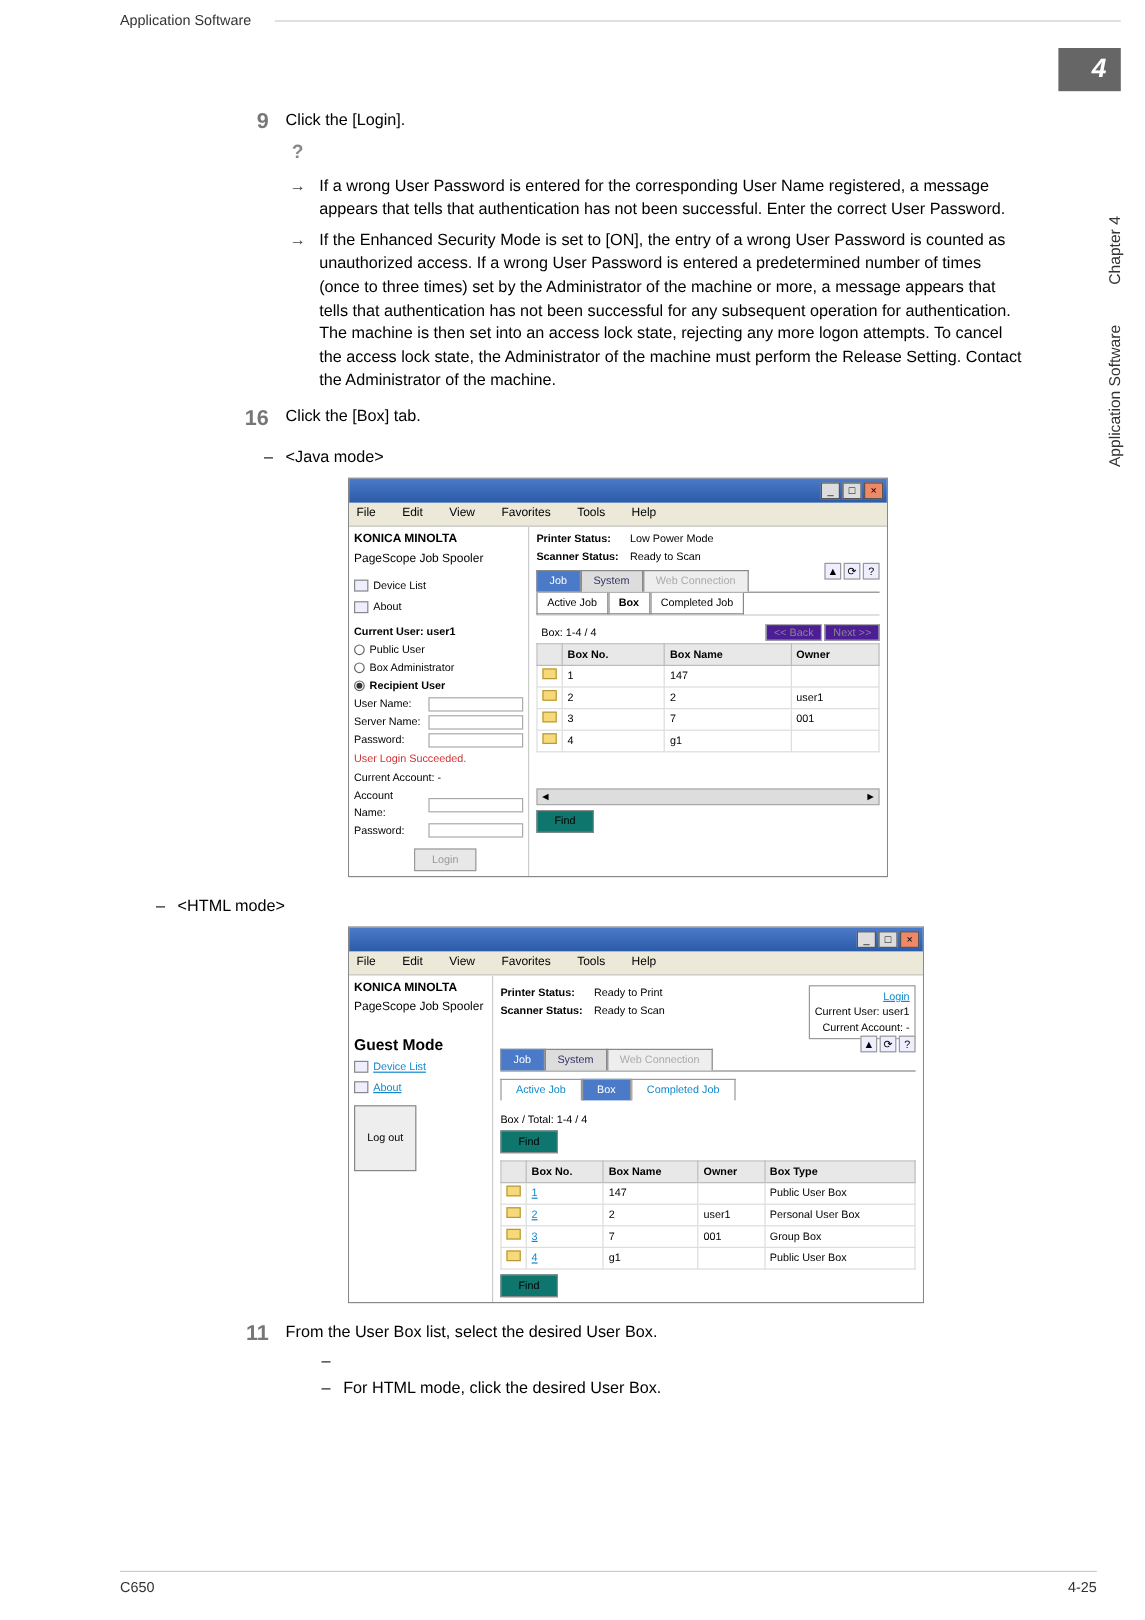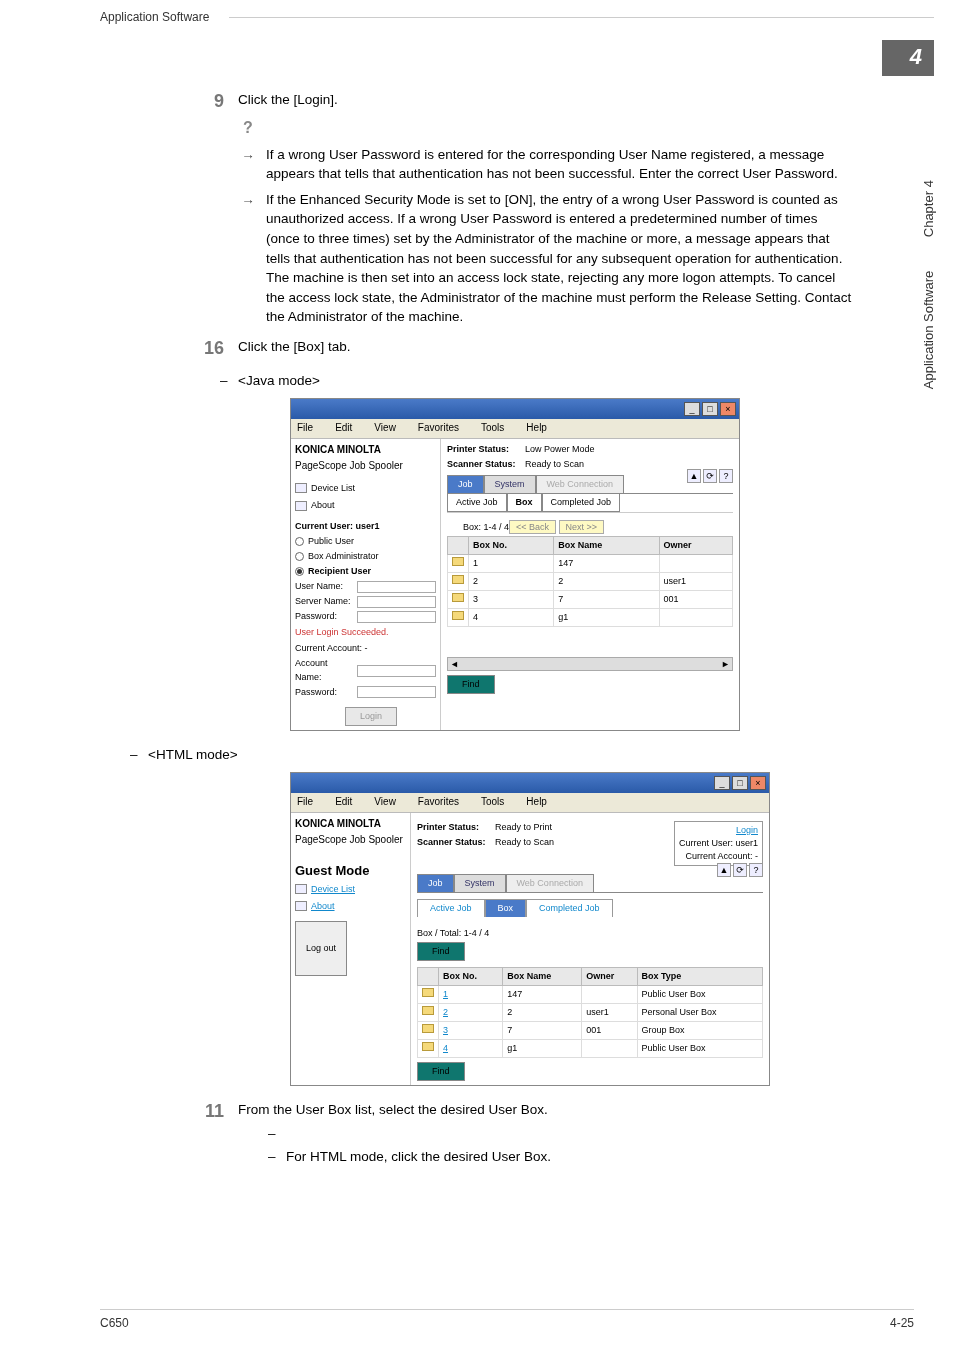--- a/index.html
+++ b/index.html
@@ -188,22 +188,22 @@
   }
   .tabs2 .tab.active { font-weight: bold; background: #fff; }
   .top-icons {
     position: absolute; top: 30px; right: 6px;
     display: flex; gap: 2px;
   }
   .top-icons .ibox {
     width: 14px; height: 14px; border: 1px solid #999; background: #eef;
     font-size: 9px; text-align: center; line-height: 12px;
   }
-  .box-nav { display: flex; justify-content: flex-start; margin: 8px 0 2px 16px; }
-  .box-nav .navbtn { border: 1px solid #aaa; background: #fef9c3; padding: 1px 6px; color: #888; }
+  .box-nav { display: flex; justify-content: space-between; margin: 8px 0 2px 4px; }
+  .box-nav .navbtn { border: 1px solid #aaa; background: #4c1d95; padding: 1px 6px; color: #888; }
   .data-table {
     border-collapse: collapse; width: 100%; font-size: 9px;
   }
   .data-table th {
     background: #e8e8e8; border: 1px solid #bbb; padding: 2px 4px; text-align: left;
   }
   .data-table td {
     border: 1px solid #ddd; padding: 2px 4px;
   }
   .folder-cell {

